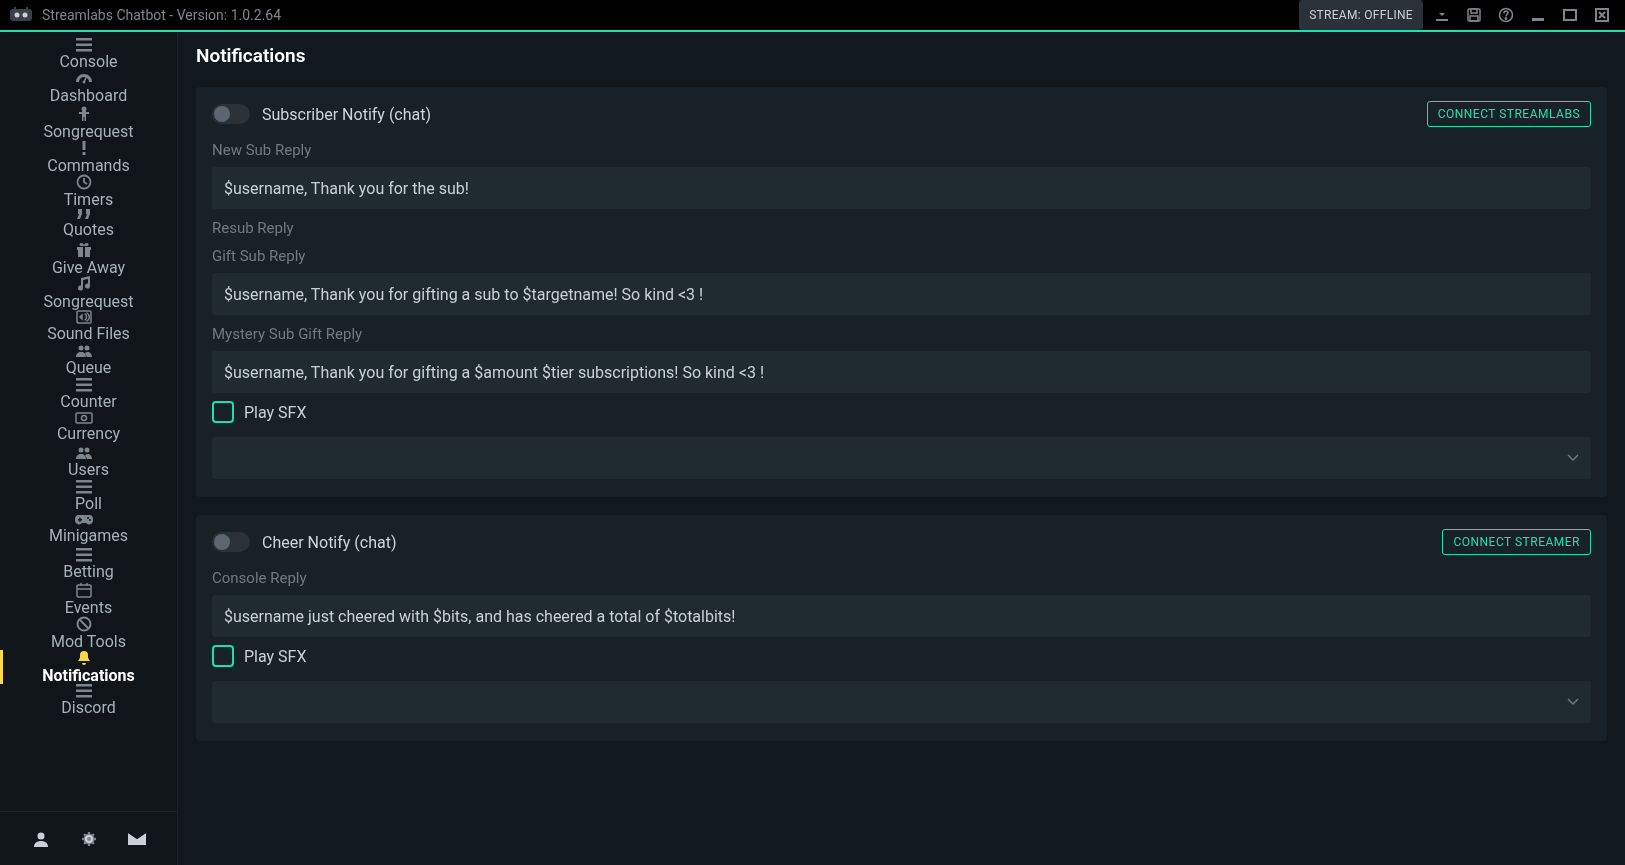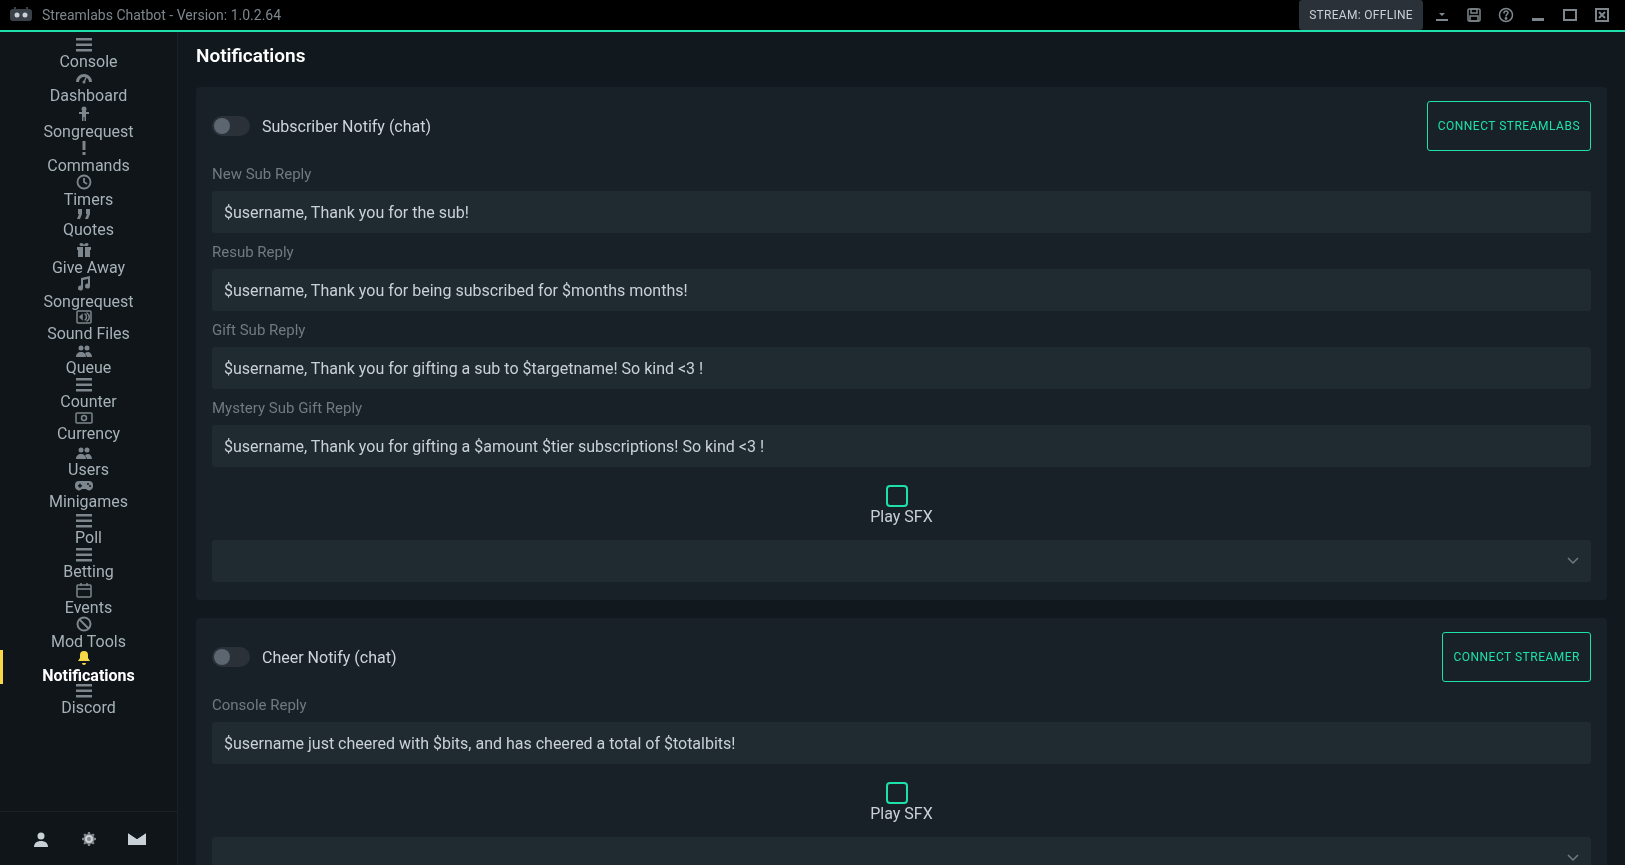--- a/index.html
+++ b/index.html
@@ -24,27 +24,27 @@
 .footer-icon { color:#c9d1d6; cursor:pointer; width:22px; height:22px; display:flex; align-items:center; justify-content:center; }
 
 .main { flex:1; background:#12191e; overflow-y:auto; padding:12px 18px 20px 18px; }
 .page-title { color:#fff; font-size:19px; font-weight:600; margin-bottom:20px; }
 
 .card { background:#182127; border-radius:4px; margin-bottom:18px; padding:14px 16px 18px 16px; }
 .card-header { display:flex; align-items:center; margin-bottom:14px; }
 .toggle { width:38px; height:20px; background:#2a3138; border-radius:10px; position:relative; cursor:pointer; margin-right:12px; flex-shrink:0; }
 .toggle::after { content:""; position:absolute; left:2px; top:2px; width:16px; height:16px; background:#5c6670; border-radius:50%; }
 .card-title { color:#cdd5da; font-size:16px; flex:1; }
-.connect-btn { border:1px solid #1ee0ac; color:#1ee0ac; background:transparent; font-size:12px; letter-spacing:0.5px; padding:17px 10px; border-radius:3px; cursor:pointer; }
+.connect-btn { border:1px solid #1ee0ac; color:#1ee0ac; background:transparent; font-size:12px; letter-spacing:0.5px; padding:5px 10px; border-radius:3px; cursor:pointer; }
 
 .field-label { color:#6f7a81; font-size:15px; margin-bottom:8px; margin-top:10px; }
 .field-label:first-of-type { margin-top:0; }
 .text-input { width:100%; height:42px; background:#1f2a31; border:none; color:#c9d1d6; font-size:16px; padding:0 12px; border-radius:3px; outline:none; }
 
-.checkbox-row { display:flex; align-items:center; margin-top:18px; margin-bottom:14px; cursor:pointer;flex-direction:column; }
+.checkbox-row { display:flex; align-items:center; margin-top:8px; margin-bottom:14px; cursor:pointer; }
 .checkbox { width:22px; height:22px; border:2px solid #1ee0ac; border-radius:4px; margin-right:10px; }
 .checkbox-label { color:#c9d1d6; font-size:16px; }
 
 .select-box { width:100%; height:42px; background:#1f2a31; border:none; border-radius:3px; display:flex; align-items:center; justify-content:flex-end; padding:0 12px; cursor:pointer; }
 .select-chevron { color:#6f7a81; }
 
 svg { display:block; }
 </style>
 </head>
 <body>
@@ -223,48 +223,48 @@
             <svg width="18" height="14" viewBox="0 0 18 14" fill="currentColor">
               <circle cx="6" cy="4" r="2.5"></circle>
               <circle cx="12" cy="4" r="2.5"></circle>
               <path d="M1 13c0-3 2-5 5-5s5 2 5 5zM10 9c1-.6 2-1 3-1 2 0 4 2 4 5h-5"></path>
             </svg>
           </span>
           <span>Users</span>
         </div>
         <div class="sidebar-item">
           <span class="nav-icon">
+            <svg width="16" height="14" viewBox="0 0 16 14" fill="currentColor">
+              <rect width="16" height="2.5"></rect>
+              <rect y="5.5" width="16" height="2.5"></rect>
+              <rect y="11" width="16" height="2.5"></rect>
+            </svg>
+          </span>
+          <span>Poll</span>
+        </div>
+        <div class="sidebar-item">
+          <span class="nav-icon">
             <svg width="18" height="12" viewBox="0 0 18 12" fill="currentColor">
               <path d="M4 1h10a4 4 0 014 4v2a4 4 0 01-7 2H7a4 4 0 01-7-2V5a4 4 0 014-4z"></path>
               <circle cx="13" cy="4" r="1" fill="#0f1519"></circle>
               <circle cx="15" cy="6" r="1" fill="#0f1519"></circle>
               <rect x="3" y="5" width="4" height="1.5" fill="#0f1519"></rect>
               <rect x="4.2" y="3.7" width="1.5" height="4" fill="#0f1519"></rect>
             </svg>
           </span>
           <span>Minigames</span>
         </div>
         <div class="sidebar-item">
           <span class="nav-icon">
             <svg width="16" height="14" viewBox="0 0 16 14" fill="currentColor">
               <rect width="16" height="2.5"></rect>
               <rect y="5.5" width="16" height="2.5"></rect>
               <rect y="11" width="16" height="2.5"></rect>
             </svg>
           </span>
-          <span>Poll</span>
-        </div>
-        <div class="sidebar-item">
-          <span class="nav-icon">
-            <svg width="16" height="14" viewBox="0 0 16 14" fill="currentColor">
-              <rect width="16" height="2.5"></rect>
-              <rect y="5.5" width="16" height="2.5"></rect>
-              <rect y="11" width="16" height="2.5"></rect>
-            </svg>
-          </span>
           <span>Betting</span>
         </div>
         <div class="sidebar-item">
           <span class="nav-icon">
             <svg width="16" height="16" viewBox="0 0 16 16" fill="none" stroke="currentColor" stroke-width="1.5">
               <rect x="1" y="3" width="14" height="12" rx="1"></rect>
               <path d="M1 7h14M5 1v3M11 1v3"></path>
             </svg>
           </span>
           <span>Events</span>
@@ -324,21 +324,20 @@
 
     <div class="card">
       <div class="card-header">
         <div class="toggle"></div>
         <div class="card-title">Subscriber Notify (chat)</div>
         <button class="connect-btn">CONNECT STREAMLABS</button>
       </div>
       <div class="field-label">New Sub Reply</div>
       <input class="text-input" value="$username, Thank you for the sub!" style="">
       <div class="field-label">Resub Reply</div>
-      <input class="text-input" value="$username, Thank you for being subscribed for $months months!" style="">
       <div class="field-label">Gift Sub Reply</div>
       <input class="text-input" value="$username, Thank you for gifting a sub to $targetname! So kind &lt;3 !" style="">
       <div class="field-label">Mystery Sub Gift Reply</div>
       <input class="text-input" value="$username, Thank you for gifting a $amount $tier subscriptions! So kind &lt;3 !" style="">
       <div class="checkbox-row">
         <div class="checkbox"></div>
         <div class="checkbox-label">Play SFX</div>
       </div>
       <div class="select-box">
         <span class="select-chevron">

